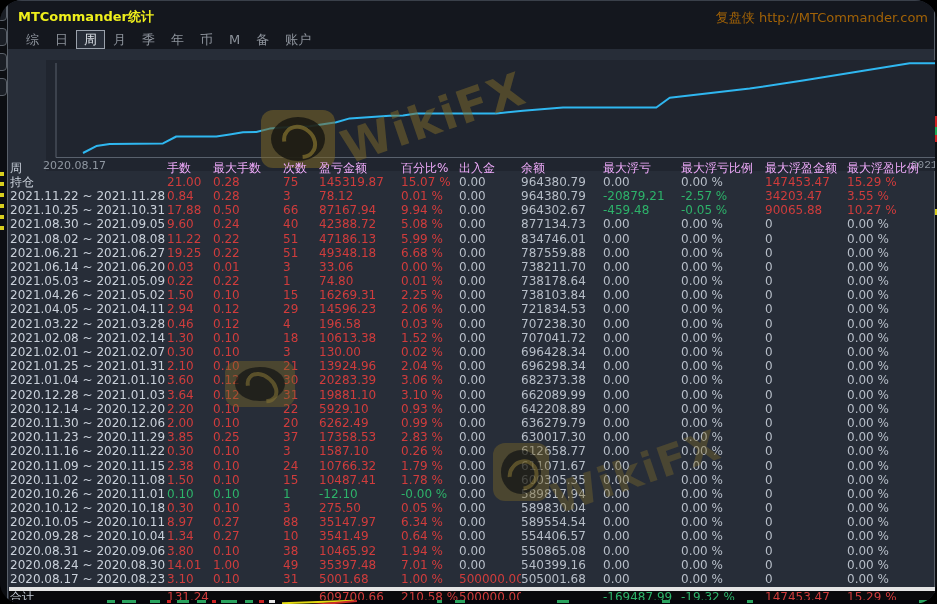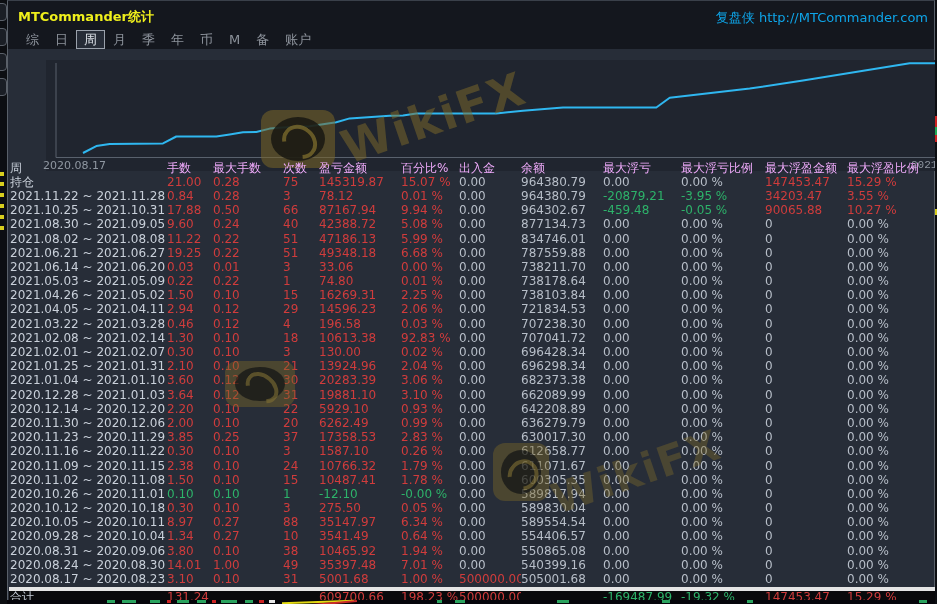--- a/index.html
+++ b/index.html
@@ -1,24 +1,24 @@
 <!DOCTYPE html>
 <html><head>
 <meta charset="utf-8">
 <style>
   html,body{margin:0;padding:0;background:#000;}
   .stage{position:relative;width:937px;height:604px;background:#0c0e12;overflow:hidden;
-         font-family:"DejaVu Sans","Liberation Sans",sans-serif;cursor:default;}
+         font-family:"DejaVu Sans","Liberation Sans",sans-serif;cursor:default;border-radius:22px;}
 
   
   .win{position:absolute;left:7px;top:0;width:928px;height:601px;background:#272d38;
        border:1px solid #596069;border-top-color:#3a404a;box-sizing:border-box;}
   .titlebar{position:absolute;left:0;top:0;width:100%;height:29px;background:#14171e;}
   .title{position:absolute;left:10px;top:7px;font-size:13px;font-weight:bold;color:#efef1c;}
-  .brand{position:absolute;right:6px;top:8px;font-size:13px;color:#0ea5e9;}
+  .brand{position:absolute;right:6px;top:8px;font-size:13px;color:#a16207;}
   .menubar{position:absolute;left:0;top:29px;width:100%;height:19px;background:#14171e;
            display:flex;align-items:center;padding-left:10px;box-sizing:border-box;}
   .mi{font-size:13px;color:#8d939c;padding:0 8px;line-height:17px;}
   .mi.sel{color:#dde2e8;background:#262c37;border:1px solid #9aa1ab;padding:0 7px;}
 
   
   .chart-zone{position:absolute;left:0;top:59px;width:926px;height:111px;background:#20252f;margin-left:38px;}
   .chart-zone svg{position:absolute;left:0;top:0;}
   .axis-label{position:absolute;font-size:11px;color:#8f97a1;top:99px;}
   .axis-label.l{left:-3px;}
@@ -142,21 +142,21 @@
         <div class="tr">
           <div class="cell cw">2021.11.22 ~ 2021.11.28</div>
           <div class="cell cr">0.84</div>
           <div class="cell cr">0.28</div>
           <div class="cell cr">3</div>
           <div class="cell cr">78.12</div>
           <div class="cell cr">0.01 %</div>
           <div class="cell cw">0.00</div>
           <div class="cell cw">964380.79</div>
           <div class="cell cg">-20879.21</div>
-          <div class="cell cg">-3.95 %</div>
+          <div class="cell cg">-2.57 %</div>
           <div class="cell cr">34203.47</div>
           <div class="cell cr">3.55 %</div>
         </div>
         <div class="tr">
           <div class="cell cw">2021.10.25 ~ 2021.10.31</div>
           <div class="cell cr">17.88</div>
           <div class="cell cr">0.50</div>
           <div class="cell cr">66</div>
           <div class="cell cr">87167.94</div>
           <div class="cell cr">9.94 %</div>
@@ -278,21 +278,21 @@
           <div class="cell cw">0.00 %</div>
           <div class="cell cw">0</div>
           <div class="cell cw">0.00 %</div>
         </div>
         <div class="tr">
           <div class="cell cw">2021.02.08 ~ 2021.02.14</div>
           <div class="cell cr">1.30</div>
           <div class="cell cr">0.10</div>
           <div class="cell cr">18</div>
           <div class="cell cr">10613.38</div>
-          <div class="cell cr">92.83 %</div>
+          <div class="cell cr">1.52 %</div>
           <div class="cell cw">0.00</div>
           <div class="cell cw">707041.72</div>
           <div class="cell cw">0.00</div>
           <div class="cell cw">0.00 %</div>
           <div class="cell cw">0</div>
           <div class="cell cw">0.00 %</div>
         </div>
         <div class="tr">
           <div class="cell cw">2021.02.01 ~ 2021.02.07</div>
           <div class="cell cr">0.30</div>
@@ -530,21 +530,21 @@
           <div class="cell cw">0.00 %</div>
           <div class="cell cw">0</div>
           <div class="cell cw">0.00 %</div>
         </div>
         <div class="tr total">
           <div class="cell cw">合计</div>
           <div class="cell cr">131.24</div>
           <div class="cell cw"></div>
           <div class="cell cw"></div>
           <div class="cell cr">609700.66</div>
-          <div class="cell cr">198.23 %</div>
+          <div class="cell cr">210.58 %</div>
           <div class="cell cr">500000.00</div>
           <div class="cell cw"></div>
           <div class="cell cg">-169487.99</div>
           <div class="cell cg">-19.32 %</div>
           <div class="cell cr">147453.47</div>
           <div class="cell cr">15.29 %</div>
         </div>
       </div>
 
     <div class="wm-logo" style="left:217px;top:360px;width:70px;height:46px;opacity:.8;">

